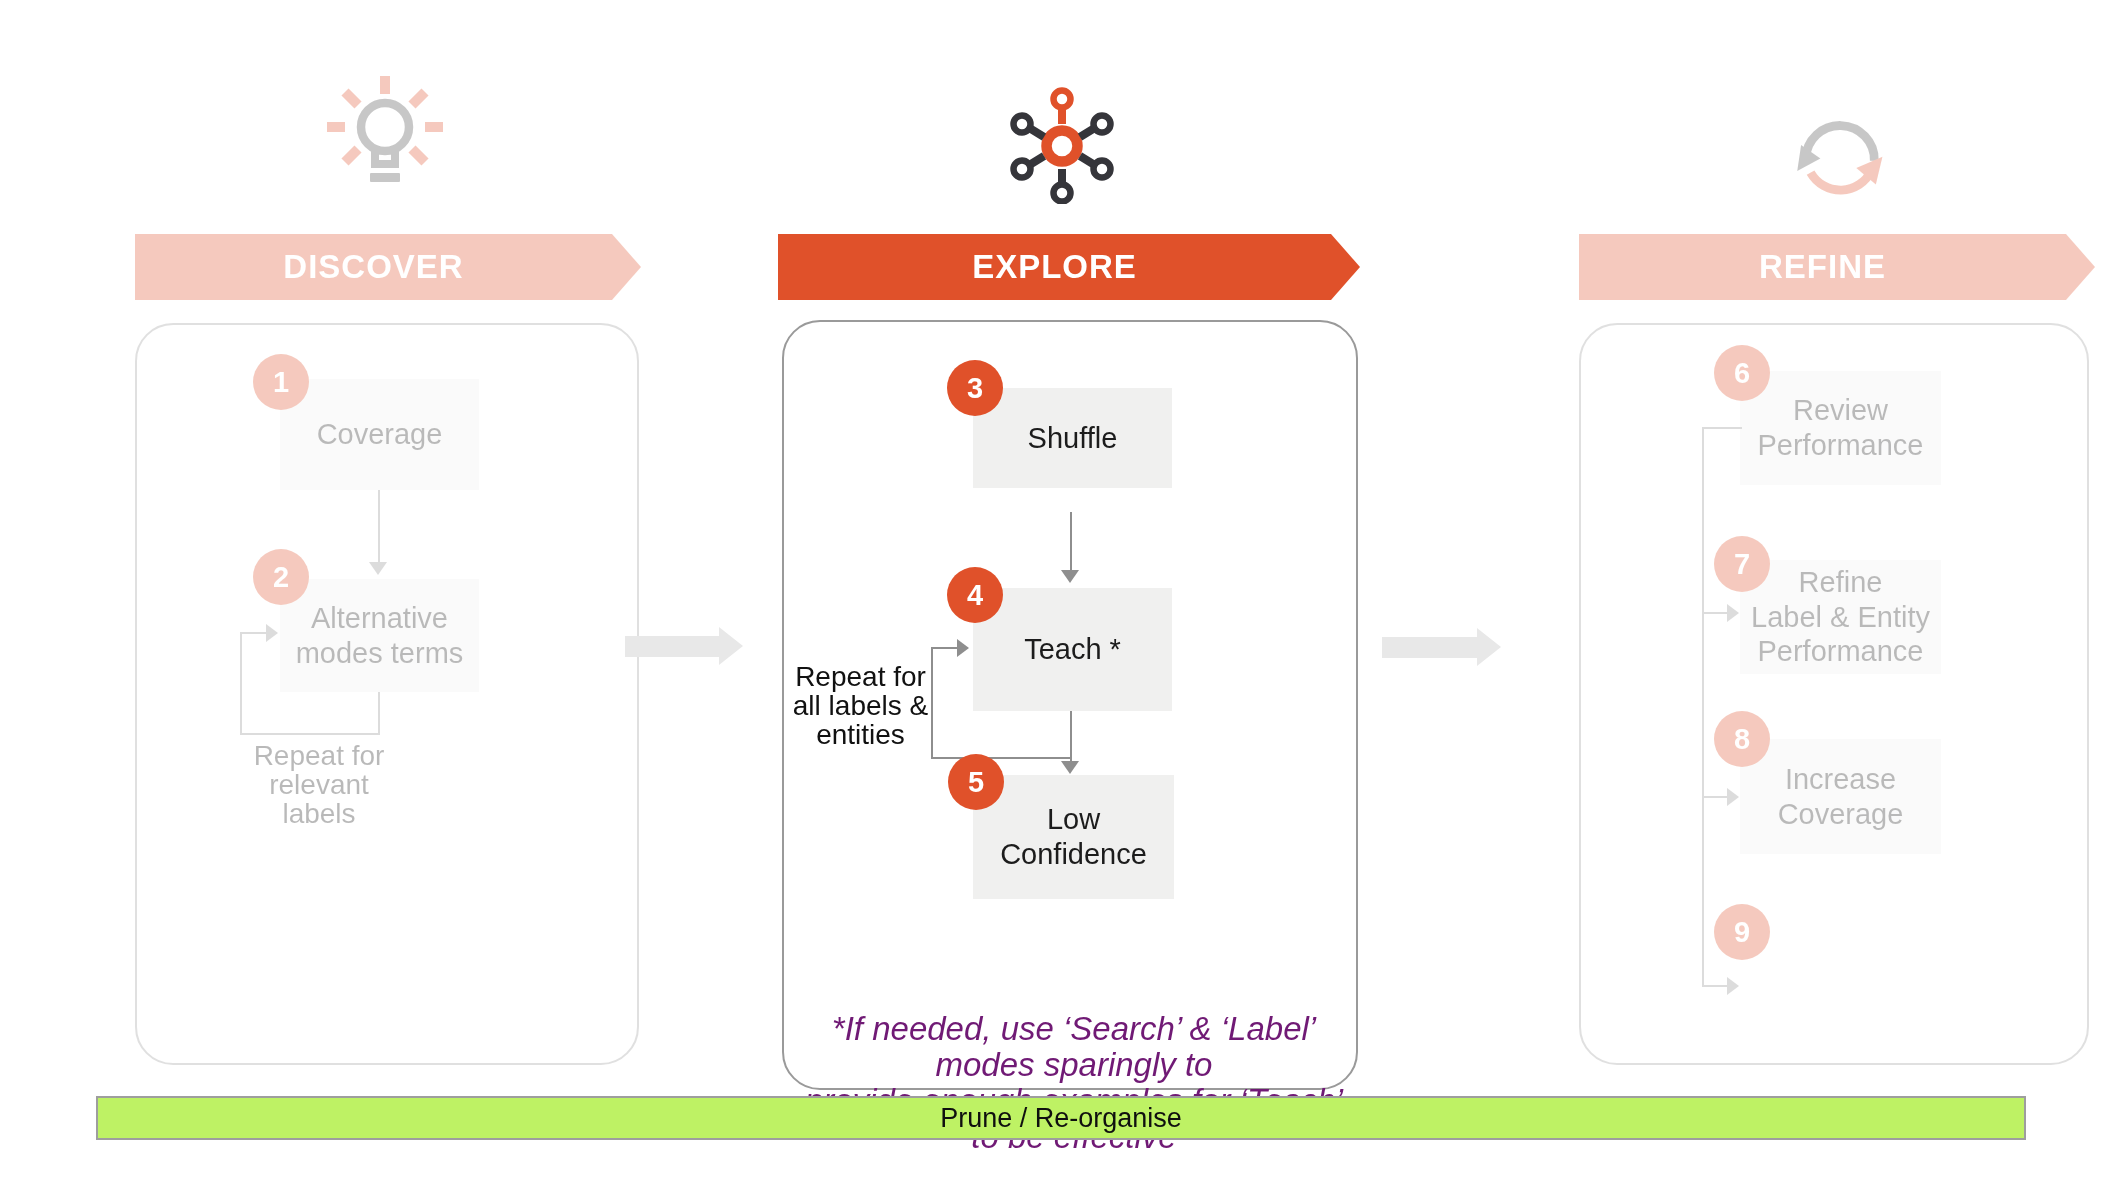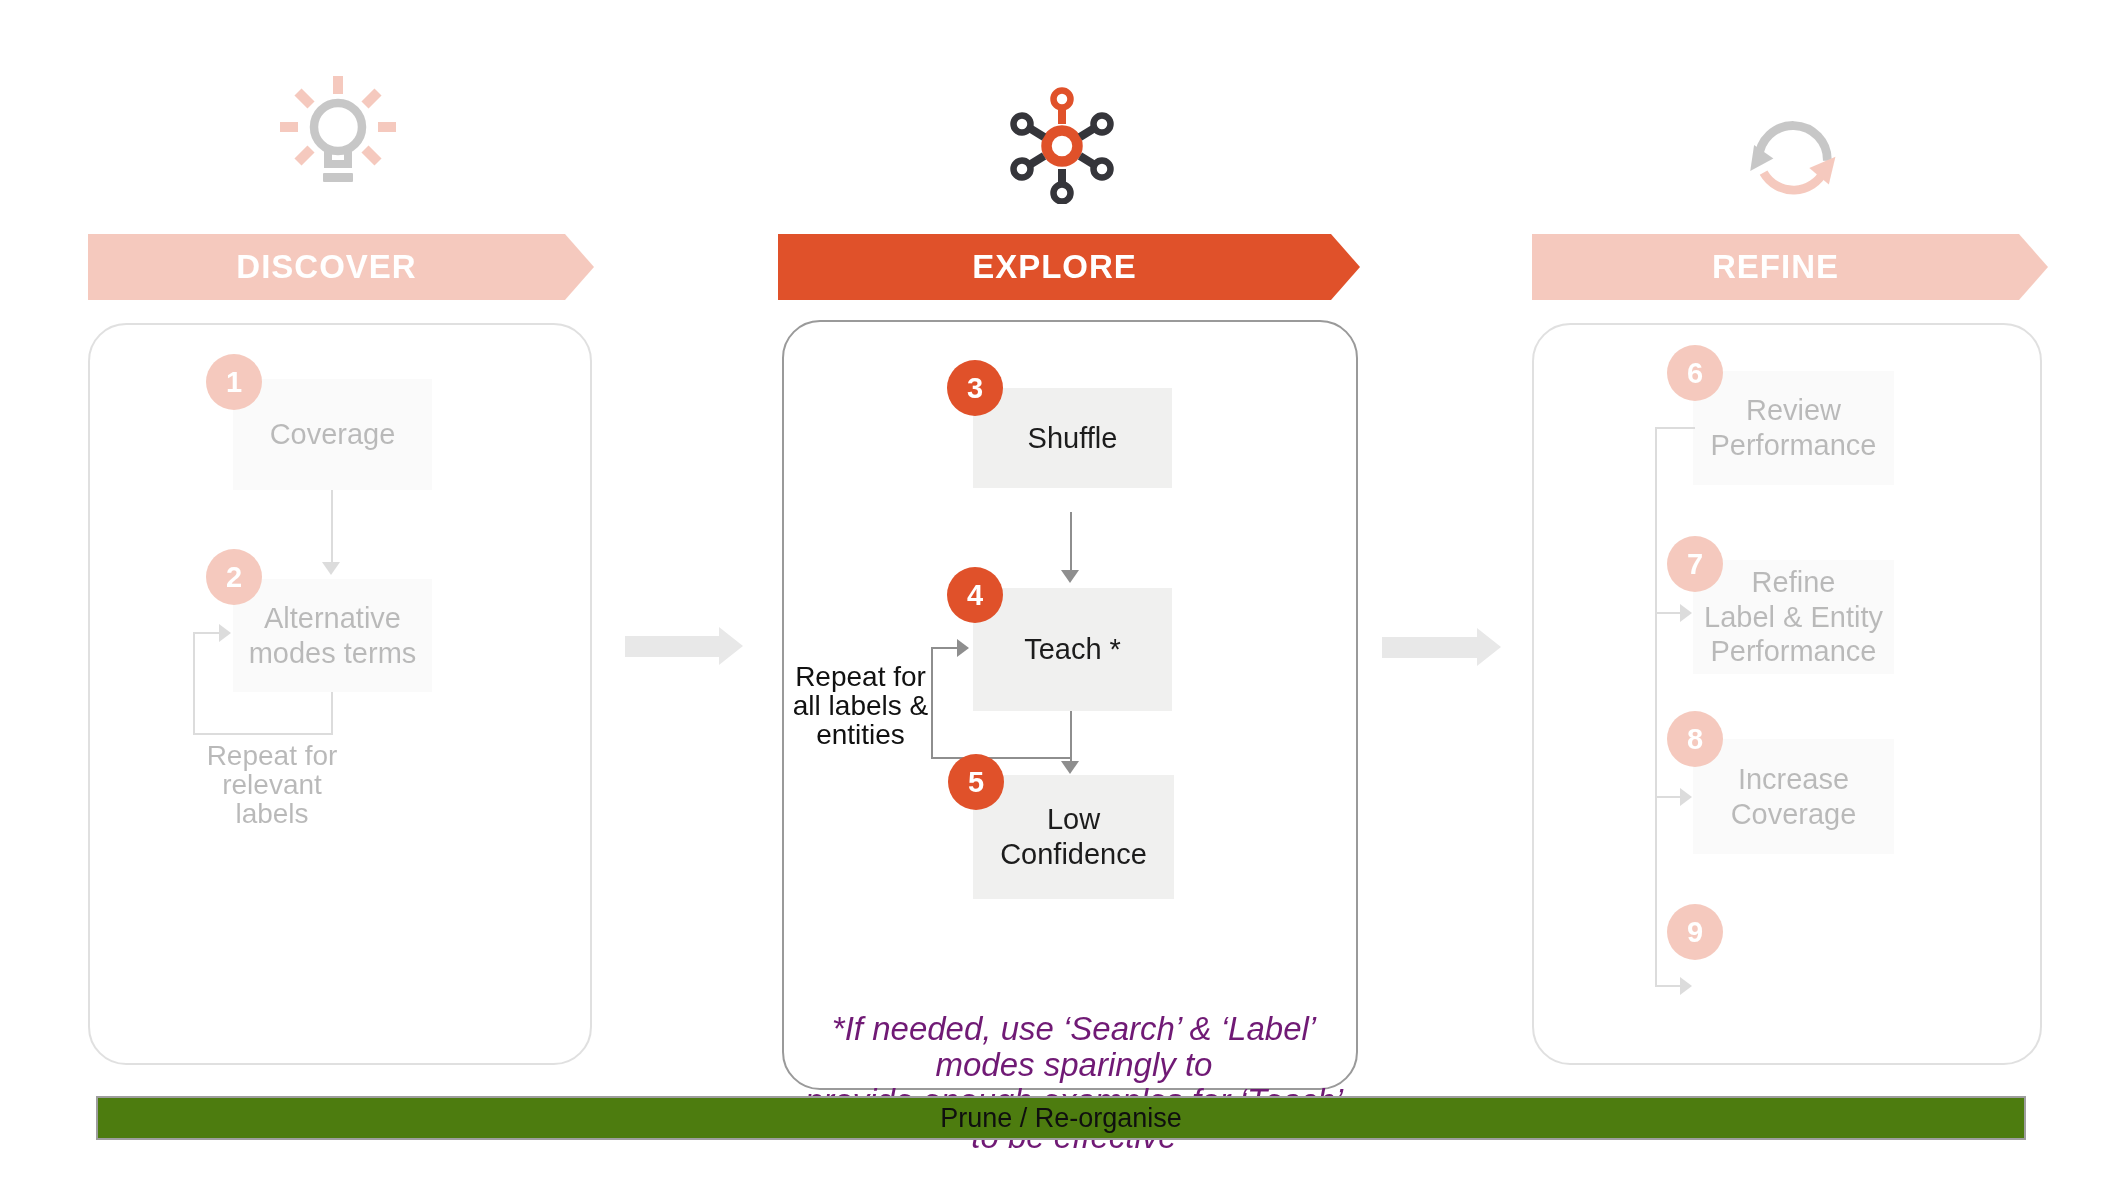--- a/index.html
+++ b/index.html
@@ -12,21 +12,21 @@
     --box-fill:#F0F0EF;
     --card-border:#9A9A9A;
     --bar-border:#9E9E9E;
   }
   html,body{margin:0;padding:0;background:#fff;}
   .canvas{
     position:relative;width:2122px;height:1192px;background:#ffffff;
     font-family:"Liberation Sans",sans-serif;overflow:hidden;
   }
   .layer{position:absolute;inset:0;}
-  .faded{opacity:0.3;}
+  .faded{opacity:0.3;margin-left:47px;}
   .abs{position:absolute;}
   .banner{
     position:absolute;top:234px;height:66px;background:var(--accent);
     color:#ffffff;font-weight:bold;font-size:33px;letter-spacing:1px;
     display:flex;align-items:center;justify-content:center;
     padding-right:29px;box-sizing:border-box;
     clip-path:polygon(0 0, calc(100% - 29px) 0, 100% 50%, calc(100% - 29px) 100%, 0 100%);
   }
   .card{
     position:absolute;background:#ffffff;border:2.5px solid var(--card-border);
@@ -56,21 +56,21 @@
   .footnote{
     position:absolute;font-size:33px;line-height:36px;font-style:italic;
     text-align:center;color:#701a75;white-space:pre-line;
   }
   .big-arrow-body{position:absolute;background:var(--big-arrow);}
   .big-arrow-head{position:absolute;width:0;height:0;
     border-top:19px solid transparent;border-bottom:19px solid transparent;
     border-left:24px solid var(--big-arrow);}
   .bottom-bar{
     position:absolute;left:96px;top:1096px;width:1930px;height:44px;
-    background:#4d7c0f;border:2px solid var(--bar-border);box-sizing:border-box;
+    background:#bef264;border:2px solid var(--bar-border);box-sizing:border-box;
     display:flex;align-items:center;justify-content:center;
     font-size:27px;color:#0F0F0F;
   }
   svg .accent-stroke{stroke:var(--accent);fill:none;}
   svg .gray-stroke{stroke:var(--icon-gray);fill:none;}
   svg .dark-stroke{stroke:var(--icon-dark);fill:none;}
 </style>
 </head>
 <body>
 

